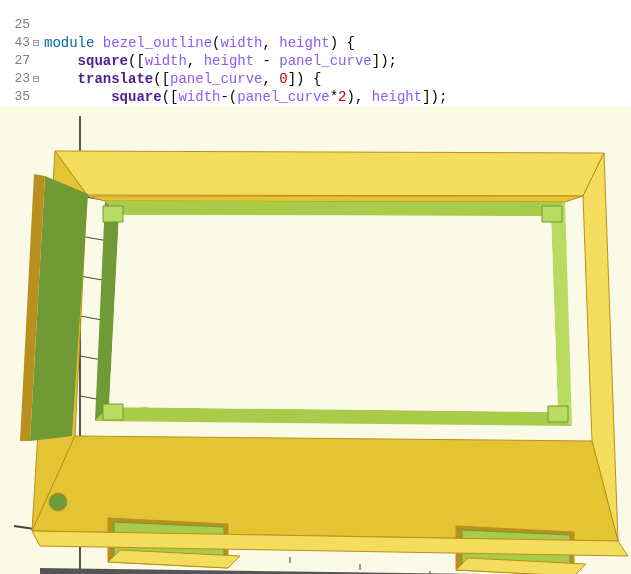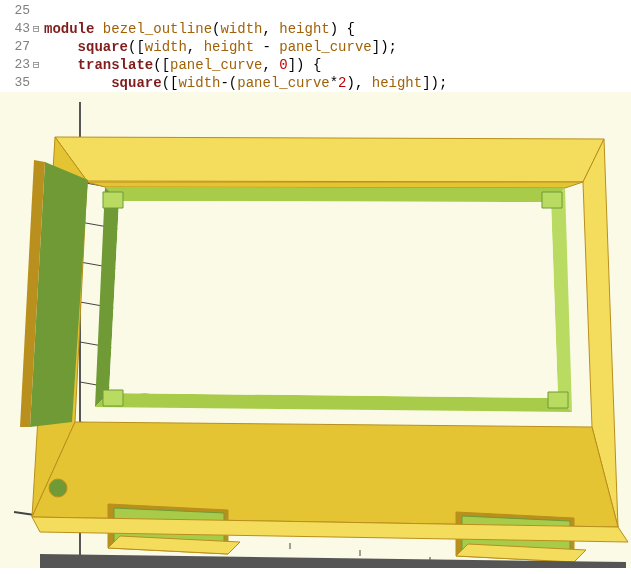--- a/index.html
+++ b/index.html
@@ -7,21 +7,21 @@
     font-family: Consolas, 'Courier New', monospace;
     font-size: 14px;
     background: #fff;
     width: 631px;
     height: 574px;
     overflow: hidden;
   }
   .editor {
     display: flex;
     background: #fff;
-    padding-top: 2px;
+    padding-top: 16px;
   }
   .gutter {
     width: 32px;
     text-align: right;
     color: #808080;
     font-size: 13px;
     line-height: 18px;
     padding-right: 2px;
     user-select: none;
   }
@@ -35,23 +35,23 @@
     padding-left: 1px;
   }
   .fold-mark { cursor: pointer; }
   .code {
     flex: 1;
     font-size: 14px;
     line-height: 18px;
     white-space: pre;
     color: #000;
   }
-  .kw   { color: #7f1d1d; font-weight: bold; }
-  .id   { color: #a16207; }
-  .fn   { color: #7f1d1d; font-weight: bold; }
+  .kw   { color: #0369a1; font-weight: normal; }
+  .id   { color: #8b5cf6; }
+  .fn   { color: #4c1d95; font-weight: bold; }
   .num  { color: #c00000; }
   .pun  { color: #000; }
 
   .viewport {
     position: relative;
     width: 631px;
     height: 476px;
     background: #fafae6;
     overflow: hidden;
   }

